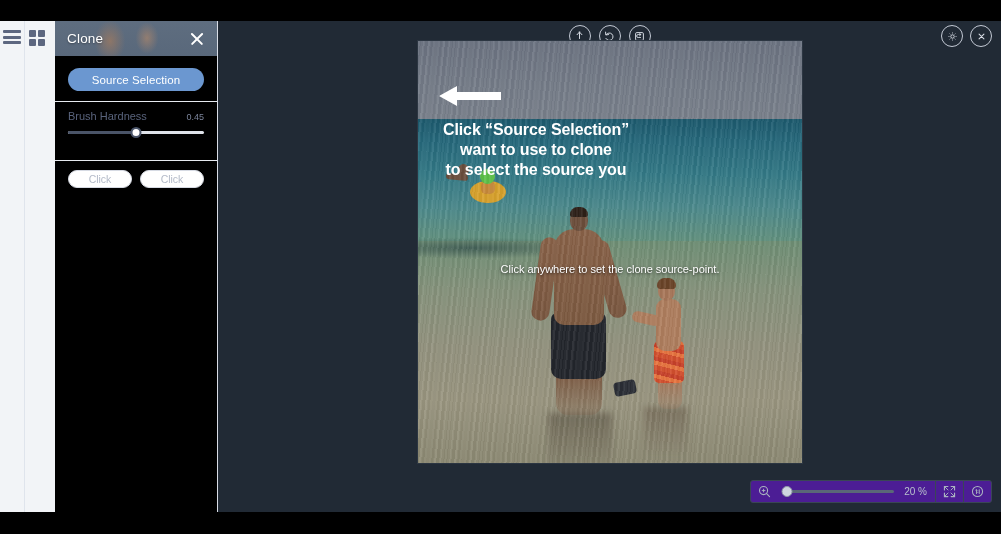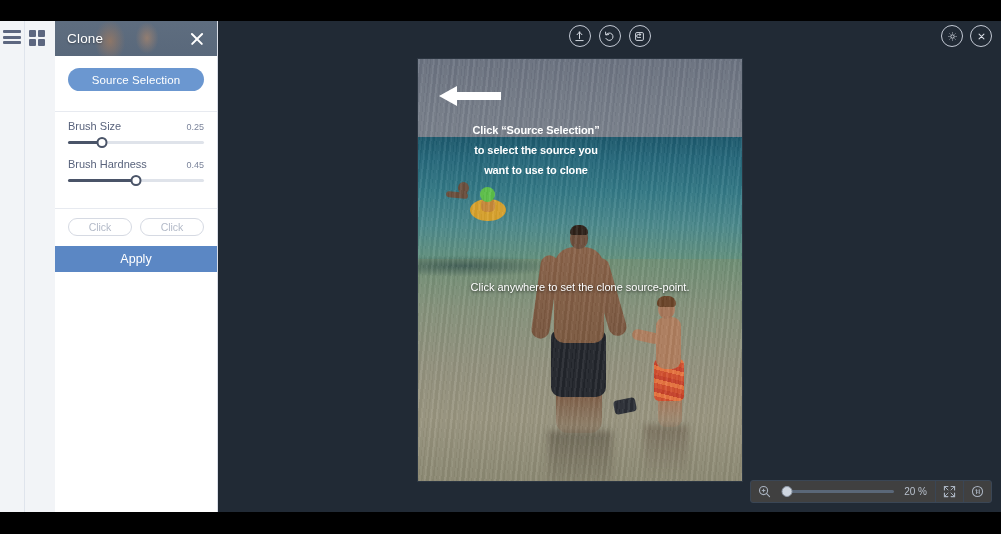--- a/index.html
+++ b/index.html
@@ -21,21 +21,21 @@
   
   .rail { position: absolute; left: 0; top: 0; width: 24px; height: 491px; background: #f2f4f7; }
   .rail-2 { position: absolute; left: 24px; top: 0; width: 31px; height: 491px; background: #f2f4f7; border-left: 1px solid #dfe4ec; }
   .rail-icon { position: absolute; width: 18px; height: 14px; }
   .ico-hamburger { left: 3px; top: 9px; }
   .ico-hamburger i { display: block; height: 3px; background: #5d6780; margin-bottom: 2.5px; border-radius: 1px; }
   .ico-grid { left: 29px; top: 9px; width: 16px; height: 16px; display: grid; grid-template-columns: 7px 7px; grid-template-rows: 7px 7px; gap: 2px; }
   .ico-grid b { background: #5d6780; border-radius: 1px; }
 
   
-  .panel { position: absolute; left: 55px; top: 0; width: 163px; height: 491px; background: #ffffff; border-right: 1px solid #d9dde6; }
+  .panel { position: absolute; left: 55px; top: 0; width: 163px; height: 491px; background: #000000; border-right: 1px solid #d9dde6; }
   .panel-header {
     position: relative; height: 35px; width: 100%;
     background: #5b6a7c; color: #ffffff;
     display: flex; align-items: center; justify-content: space-between;
     padding: 0 11px 0 12px;
     overflow: hidden;
   }
   .panel-header .photo-bleed {
     position: absolute; left: 0; top: -5px; width: 100%; height: 48px;
     background:
@@ -46,21 +46,21 @@
   }
   .panel-title { position: relative; font-size: 13.5px; letter-spacing: .2px; font-weight: 400; text-shadow: 0 1px 2px rgba(0,0,0,.35); }
   .panel-close { position: relative; width: 18px; height: 18px; cursor: pointer; }
   .panel-close:before, .panel-close:after {
     content: ""; position: absolute; left: 1px; top: 8px; width: 16px; height: 1.6px; background: #fff; border-radius: 1px;
   }
   .panel-close:before { transform: rotate(45deg); }
   .panel-close:after { transform: rotate(-45deg); }
 
   .panel-body { padding: 0; }
-  .src-wrap { padding: 12px 13px 20px 13px; border-bottom: 1px solid #e7eaf0; }
+  .src-wrap { padding: 12px 13px 10px 13px; border-bottom: 1px solid #e7eaf0; }
   .src-btn {
     width: 100%; height: 23px; border-radius: 12px; border: none;
     background: #6b97d0; color: #fff; font-size: 11.5px; font-family: inherit;
     cursor: pointer; letter-spacing: .1px;
   }
 
   .slider-block { padding: 8px 13px 6px 13px; }
   .slider-block.with-sep { border-bottom: 1px solid #e7eaf0; padding-bottom: 26px; }
   .slider-row { display: flex; justify-content: space-between; align-items: baseline; margin-bottom: 9px; }
   .slider-label { font-size: 11px; color: #59637c; }
@@ -87,21 +87,21 @@
 
   .top-tools { position: absolute; left: 50%; transform: translateX(-50%); top: 4px; display: flex; gap: 8px; }
   .rbtn {
     width: 22px; height: 22px; border-radius: 50%; border: 1.3px solid #c3c9d4;
     display: flex; align-items: center; justify-content: center; cursor: pointer; background: transparent;
   }
   .rbtn svg { display: block; }
   .top-right { position: absolute; right: 9px; top: 4px; display: flex; gap: 7px; }
 
   
-  .photo { position: absolute; left: 200px; top: 38px; width: 324px; height: 422px; overflow: hidden; box-shadow: 0 0 0 1px #2c3642; }
+  .photo { position: absolute; left: 200px; top: 20px; width: 384px; height: 422px; overflow: hidden; box-shadow: 0 0 0 1px #2c3642; }
   .ph-sky { position: absolute; left: 0; top: 0; width: 100%; height: 78px;
     background: linear-gradient(#6c7482, #767d89 58%, #7a818c); }
   .ph-sea { position: absolute; left: 0; top: 78px; width: 100%; height: 122px;
     background: linear-gradient(#1d5a6e 0%, #26697c 18%, #347a87 45%, #4c8a8d 72%, #63927f 100%); }
   .ph-shallow { position: absolute; left: 0; top: 200px; width: 100%; height: 222px;
     background: linear-gradient(#6f9076 0%, #86937c 22%, #94937f 48%, #9a9680 72%, #8d8a74 100%); }
   .ph-tex { position: absolute; inset: 0;
     background:
       repeating-linear-gradient(96deg, rgba(255,255,255,.055) 0 2px, rgba(0,0,0,.035) 2px 5px),
       repeating-linear-gradient(-84deg, rgba(255,255,255,.035) 0 3px, rgba(0,0,0,.02) 3px 7px);
@@ -140,35 +140,35 @@
 
   .canvas-hint {
     position: absolute; left: 50%; transform: translateX(-50%); top: 222px;
     font-size: 11px; color: #fff; white-space: nowrap; text-shadow: 0 1px 3px rgba(0,0,0,.75);
   }
 
   
   .zoombar {
     position: absolute; right: 9px; bottom: 9px; height: 23px;
     display: flex; align-items: center;
-    background: #404040; border: 1px solid #3a4655; border-radius: 3px;
+    background: #4c1d95; border: 1px solid #3a4655; border-radius: 3px;
   }
   .zb-cell { display: flex; align-items: center; justify-content: center; height: 100%; padding: 0 6px; }
   .zb-sep { width: 1px; height: 100%; background: #3a4655; }
   .zb-track { position: relative; width: 110px; height: 3px; background: #5a6778; border-radius: 2px; margin: 0 6px; }
   .zb-knob { position: absolute; left: 3px; top: -4.5px; width: 11px; height: 11px; border-radius: 50%;
     background: #cfd6e0; border: 1px solid #8f99a8; transform: translateX(-50%); cursor: pointer; }
   .zb-pct { font-size: 10px; color: #b8c0cc; padding: 0 8px 0 4px; }
   .zb-icon { width: 15px; height: 15px; }
 
   
   .anno-arrow { position: absolute; left: 221px; top: 64px; width: 62px; height: 22px; }
   .anno-text {
     position: absolute; left: 212px; top: 99px; width: 212px;
-    text-align: center; color: #ffffff; font-size: 11px; font-weight: bold; line-height: 20px;
+    text-align: center; color: #ffffff; font-size: 16px; font-weight: bold; line-height: 20px;
     letter-spacing: -0.1px;
   }
 </style>
 </head>
 <body>
 
 <div id="app">
 
   <div class="bar-top"></div>
 
@@ -194,48 +194,37 @@
         <div class="panel-title">Clone</div>
         <div class="panel-close"></div>
       </div>
 
       <div class="panel-body">
 
         <div class="src-wrap">
           <button class="src-btn">Source Selection</button>
         </div>
 
-        <div class="slider-block">
-          <div class="slider-row">
-            <span class="slider-label">Brush Size</span>
-            <span class="slider-val">0.25</span>
-          </div>
-          <div class="track">
-            <div class="fill" style="width:25%"></div>
-            <div class="knob" style="left:25%"></div>
-          </div>
-        </div>
 
         <div class="slider-block with-sep">
           <div class="slider-row">
             <span class="slider-label">Brush Hardness</span>
             <span class="slider-val">0.45</span>
           </div>
           <div class="track">
             <div class="fill" style="width:50%"></div>
             <div class="knob" style="left:50%"></div>
           </div>
         </div>
 
         <div class="btn-row">
           <button class="ghost-btn">Click</button>
           <button class="ghost-btn">Click</button>
         </div>
 
-        <button class="apply-btn">Apply</button>
       </div>
     </div>
 
     <div class="workspace">
 
       <div class="top-tools">
         <div class="rbtn">
           <svg width="13" height="13" viewBox="0 0 16 16">
               <path d="M8 2.5 L8 10.5 M8 2.5 L5 5.8 M8 2.5 L11 5.8 M3.5 13 L12.5 13" fill="none" stroke="#d8dde5" stroke-width="1.2" stroke-linecap="round"></path>
             </svg>
@@ -337,21 +326,21 @@
         </div>
       </div>
 
       <div class="anno-arrow">
         <svg width="62" height="22" viewBox="0 0 62 22">
           <path d="M0 11 L18 1 L18 7 L62 7 L62 15 L18 15 L18 21 Z" fill="#ffffff"></path>
         </svg>
       </div>
       <div class="anno-text">
         <div>Click “Source Selection”</div>
+        <div>want to use to clone</div>
         <div>to select the source you</div>
-        <div>want to use to clone</div>
       </div>
 
     </div>
   </div>
 
   <div class="bar-bottom"></div>
 </div>
 
 </body></html>

